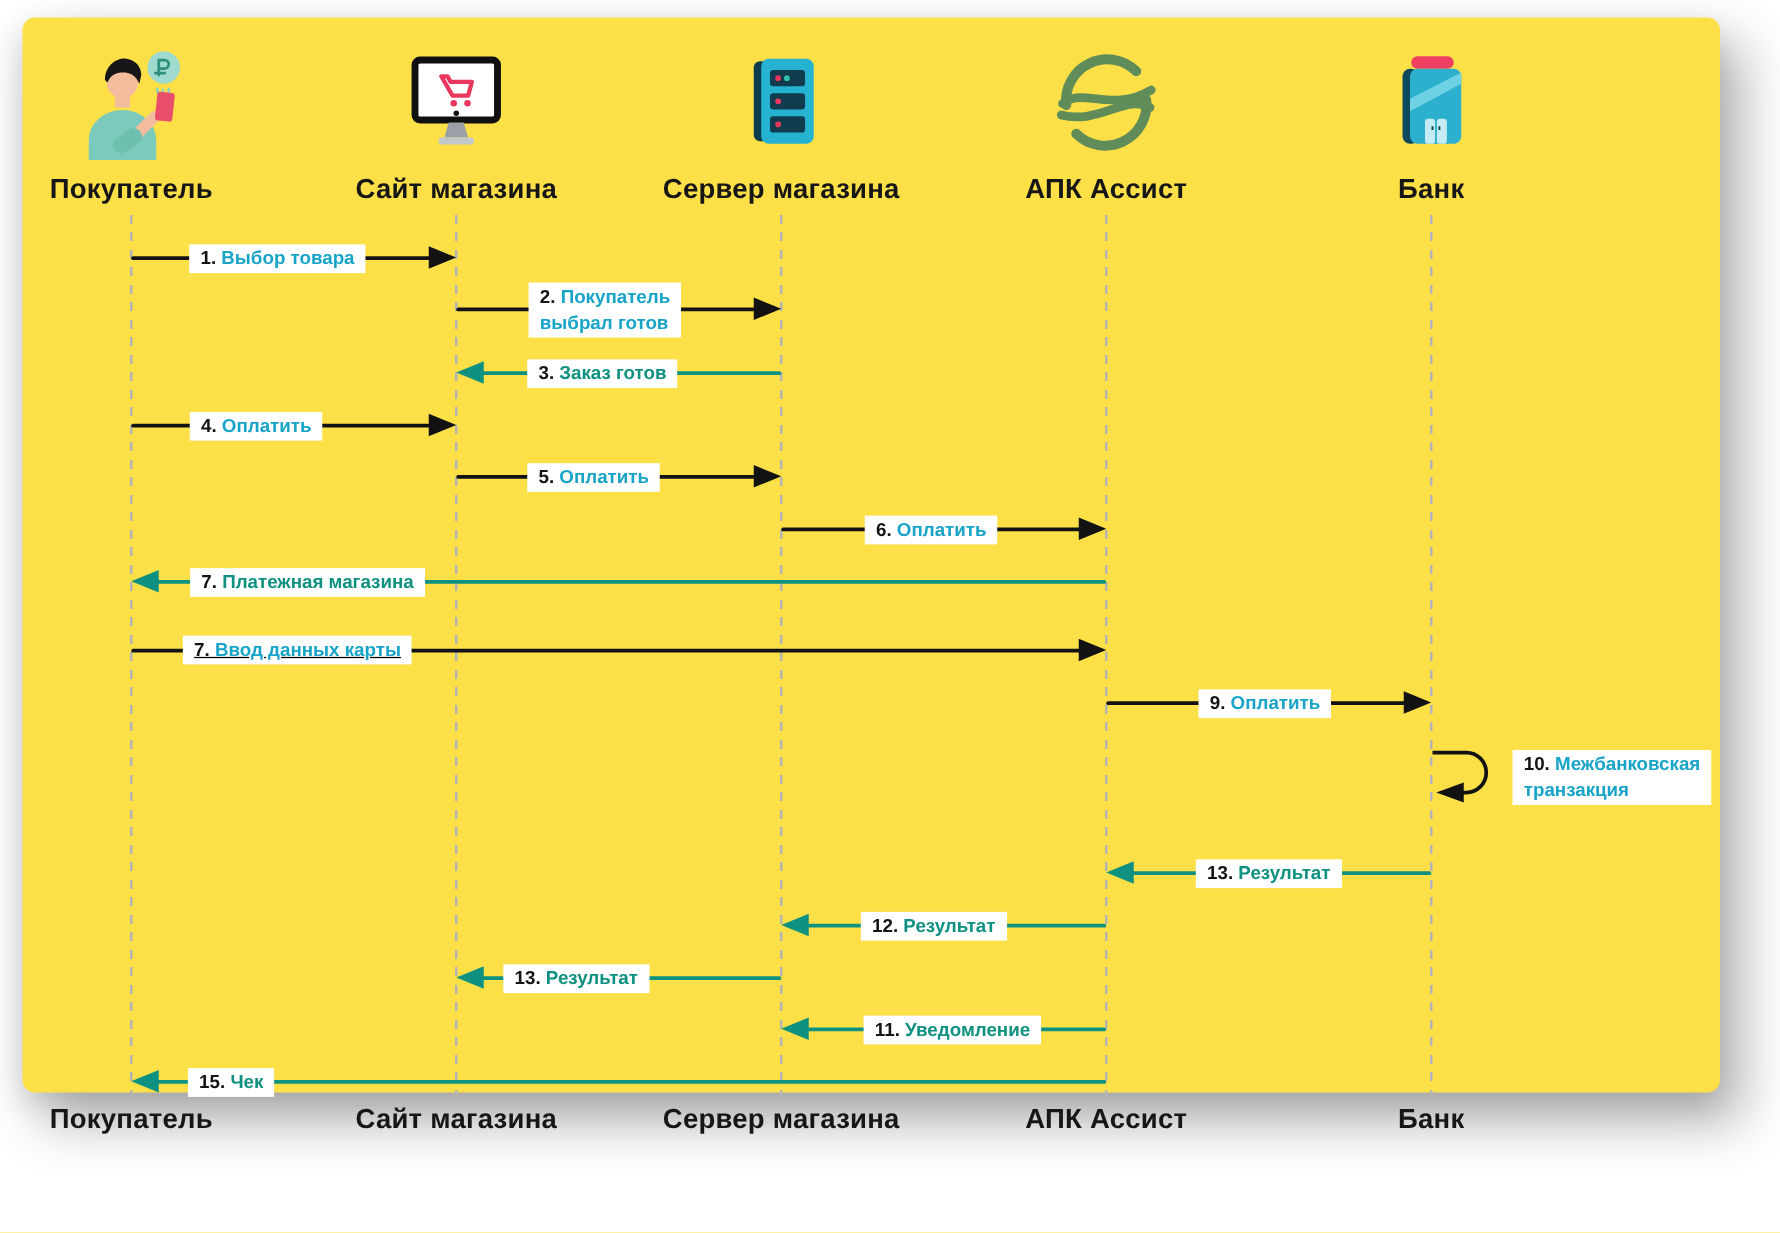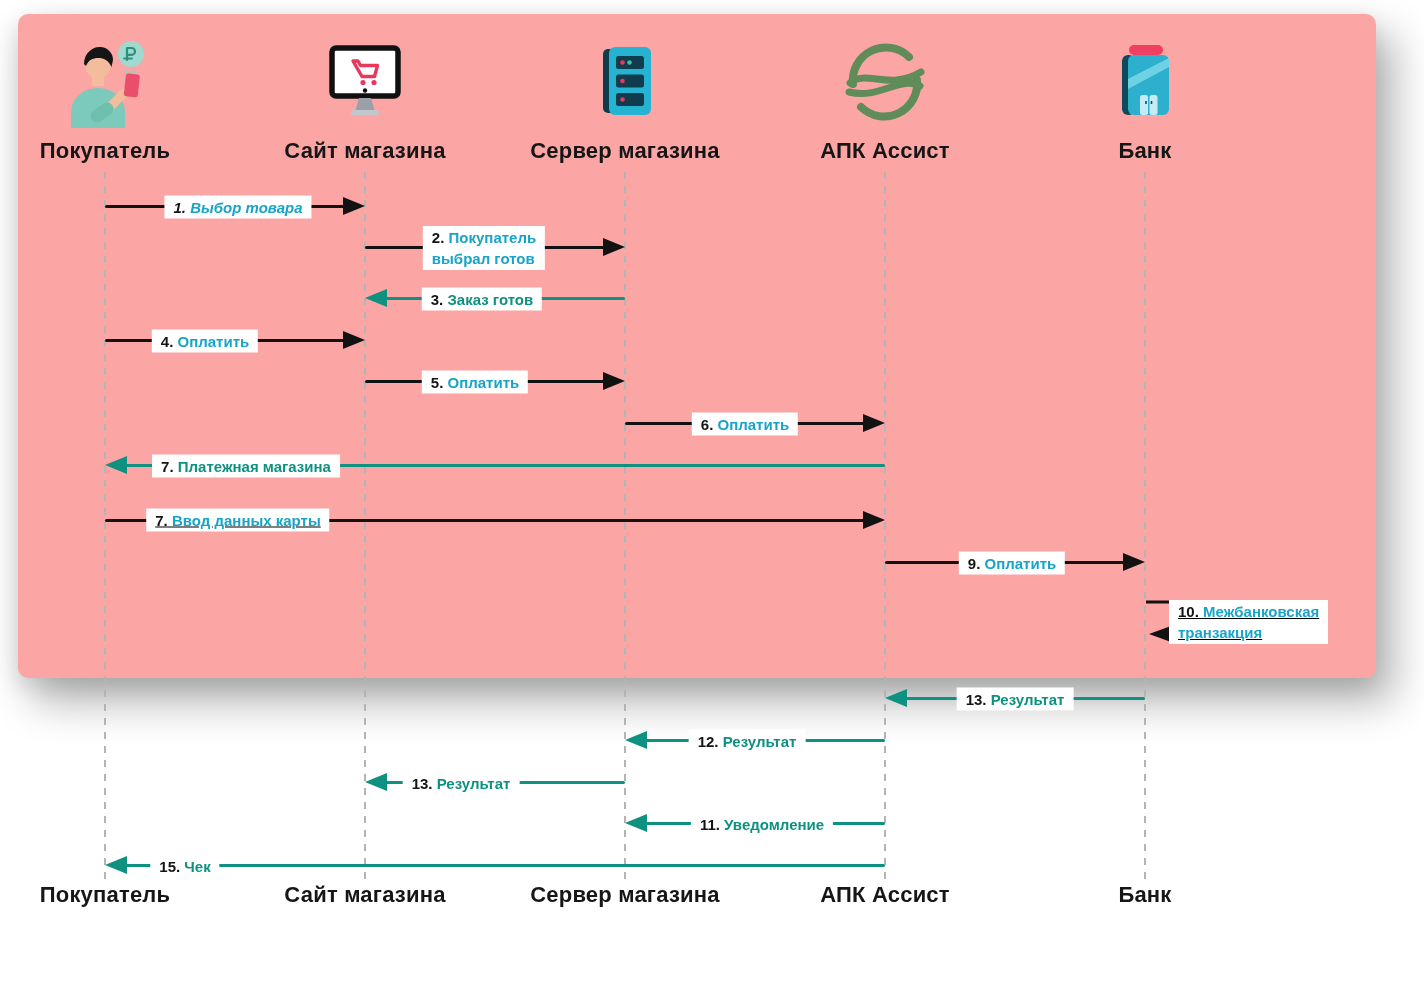--- a/index.html
+++ b/index.html
@@ -2,22 +2,22 @@
 <html lang="ru"><head>
 <meta charset="utf-8">
 <style>
   html,body{margin:0;padding:0;}
   body{
     width:1424px;height:986px;overflow:hidden;background:#ffffff;
     font-family:"Liberation Sans","DejaVu Sans",sans-serif;
     position:relative;
   }
   .card{
-    position:absolute;left:18px;top:14px;width:1358px;height:664px;
-    background:#fca5a5;border-radius:10px;
+    position:absolute;left:18px;top:14px;width:1358px;height:860px;
+    background:#fde047;border-radius:10px;
     box-shadow:16px 22px 42px 2px rgba(0,0,0,.30), -4px 8px 22px rgba(0,0,0,.10);
   }
   .actor-col{position:absolute;top:16px;width:260px;text-align:center;}
   .icon-box{height:104px;display:flex;align-items:center;justify-content:center;}
   .actor-name{
     margin-top:4px;font-size:22px;font-weight:700;color:#161616;letter-spacing:.2px;
   }
   .bottom-name{
     position:absolute;width:260px;text-align:center;top:868px;
     font-size:22px;font-weight:700;color:#161616;letter-spacing:.2px;
@@ -125,21 +125,21 @@
 
   <div class="lifeline" style="left:86px"></div>
   <div class="lifeline" style="left:346px"></div>
   <div class="lifeline" style="left:606px"></div>
   <div class="lifeline" style="left:866px"></div>
   <div class="lifeline" style="left:1126px"></div>
 
   <div id="messages">
       <div class="msg-line" style="left: 87px; width: 242px; top: 190.5px; background: rgb(18, 18, 18);"></div>
       <div class="msg-head" style="top: 183px; left: 325px; border-left: 22px solid rgb(18, 18, 18);"></div>
-      <div class="msg-label" style="left: 220px; top: 192.5px; font-style: italic;"><span class="msg-num" style="color: rgb(20, 20, 20);">1. </span><span style="color: rgb(24, 164, 200);">Выбор товара</span></div>
+      <div class="msg-label" style="left: 204px; top: 192.5px;"><span class="msg-num" style="color: rgb(20, 20, 20);">1. </span><span style="color: rgb(24, 164, 200);">Выбор товара</span></div>
       <div class="msg-line" style="left: 347px; width: 242px; top: 231.5px; background: rgb(18, 18, 18);"></div>
       <div class="msg-head" style="top: 224px; left: 585px; border-left: 22px solid rgb(18, 18, 18);"></div>
       <div class="msg-label" style="left: 466px; top: 233.5px;">
         <div><span class="msg-num" style="color: rgb(20, 20, 20);">2. </span><span style="color: rgb(24, 164, 200);">Покупатель</span></div>
         <div><span style="color: rgb(24, 164, 200);">выбрал готов</span></div>
       </div>
       <div class="msg-line" style="left: 365px; width: 242px; top: 282.5px; background: rgb(14, 145, 128);"></div>
       <div class="msg-head" style="top: 275px; left: 347px; border-right: 22px solid rgb(14, 145, 128);"></div>
       <div class="msg-label" style="left: 464px; top: 284.5px;"><span class="msg-num" style="color: rgb(20, 20, 20);">3. </span><span style="color: rgb(14, 145, 128);">Заказ готов</span></div>
       <div class="msg-line" style="left: 87px; width: 242px; top: 324.5px; background: rgb(18, 18, 18);"></div>
@@ -157,21 +157,21 @@
       <div class="msg-line" style="left: 87px; width: 762px; top: 504.5px; background: rgb(18, 18, 18);"></div>
       <div class="msg-head" style="top: 497px; left: 845px; border-left: 22px solid rgb(18, 18, 18);"></div>
       <div class="msg-label" style="left: 220px; top: 506px; text-decoration: underline;"><span class="msg-num" style="color: rgb(20, 20, 20);">7. </span><span style="color: rgb(24, 164, 200);">Ввод данных карты</span></div>
       <div class="msg-line" style="left: 867px; width: 242px; top: 546.5px; background: rgb(18, 18, 18);"></div>
       <div class="msg-head" style="top: 539px; left: 1105px; border-left: 22px solid rgb(18, 18, 18);"></div>
       <div class="msg-label" style="left: 994px; top: 548.5px;"><span class="msg-num" style="color: rgb(20, 20, 20);">9. </span><span style="color: rgb(24, 164, 200);">Оплатить</span></div>
       <svg width="60" height="44" class="self-loop-svg" style="left:1127px;top:586px;">
         <path d="M1 2 H28 A15 15 0 0 1 28 34 H10" stroke="#121212" stroke-width="3" fill="none"></path>
         <polygon points="26,26 26,42 4,34" fill="#121212"></polygon>
       </svg>
-      <div class="msg-label leftalign" style="left: 1151px; top: 608px; text-decoration: underline;">
+      <div class="msg-label leftalign" style="left: 1192px; top: 608px;">
         <div><span class="msg-num" style="color: rgb(20, 20, 20);">10. </span><span style="color: rgb(24, 164, 200);">Межбанковская</span></div>
         <div><span style="color: rgb(24, 164, 200);">транзакция</span></div>
       </div>
       <div class="msg-line" style="left: 885px; width: 242px; top: 682.5px; background: rgb(14, 145, 128);"></div>
       <div class="msg-head" style="top: 675px; left: 867px; border-right: 22px solid rgb(14, 145, 128);"></div>
       <div class="msg-label" style="left: 997px; top: 684.5px;"><span class="msg-num" style="color: rgb(20, 20, 20);">13. </span><span style="color: rgb(14, 145, 128);">Результат</span></div>
       <div class="msg-line" style="left: 625px; width: 242px; top: 724.5px; background: rgb(14, 145, 128);"></div>
       <div class="msg-head" style="top: 717px; left: 607px; border-right: 22px solid rgb(14, 145, 128);"></div>
       <div class="msg-label" style="left: 729px; top: 726.5px;"><span class="msg-num" style="color: rgb(20, 20, 20);">12. </span><span style="color: rgb(14, 145, 128);">Результат</span></div>
       <div class="msg-line" style="left: 365px; width: 242px; top: 766.5px; background: rgb(14, 145, 128);"></div>

